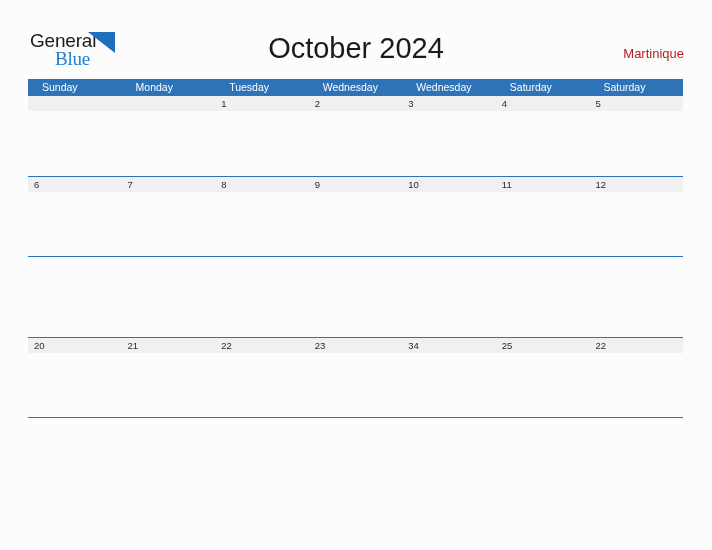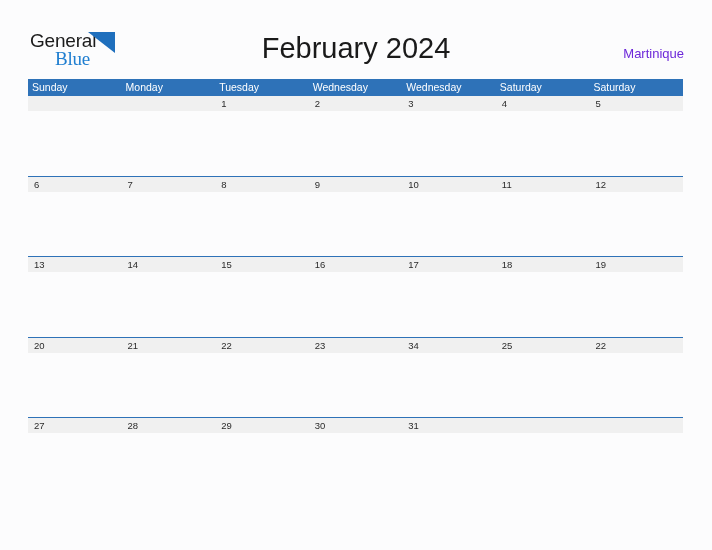--- a/index.html
+++ b/index.html
@@ -72,21 +72,21 @@
     font-weight: normal;
     margin: 0;
     font-family: "Liberation Sans", sans-serif;
   }
 
   .region-label {
     position: absolute;
     right: 28px;
     top: 46px;
     font-size: 13px;
-    color: #6d28d9;
+    color: #b91c1c;
     font-family: "Liberation Sans", sans-serif;
   }
 
   
   .calendar {
     position: absolute;
     left: 28px;
     top: 79px;
     width: 655px;
   }
@@ -97,21 +97,21 @@
     height: 16px;
     background: #2e72b8;
   }
   .weekday-cell {
     flex: 0 0 93.57px;
     width: 93.57px;
     height: 16px;
     color: #ffffff;
     font-size: 10.5px;
     line-height: 16px;
-    padding-left: 4px;
+    padding-left: 14px;
     white-space: nowrap;
     overflow: hidden;
     font-family: "Liberation Sans", sans-serif;
   }
 
   .week-row {
     width: 655px;
     height: 80.5px;
     position: relative;
     border-top: 1.4px solid #2e72b8;
@@ -151,21 +151,21 @@
   <div class="brand">
     <span class="brand-row1">General</span>
     <span class="brand-mark">
       <svg width="28" height="21" viewBox="0 0 28 21" xmlns="http://www.w3.org/2000/svg">
         <polygon points="0,0 0,21 27,21" fill="#1f6fbd" transform="rotate(180 13.5 10.5)"></polygon>
       </svg>
     </span>
     <span class="brand-row2">Blue</span>
   </div>
 
-  <h1 class="calendar-title">February 2024</h1>
+  <h1 class="calendar-title">October 2024</h1>
 
   <div class="region-label">Martinique</div>
 </div>
 
 <div class="calendar">
 
   <div class="weekday-header">
     <div class="weekday-cell">Sunday</div>
     <div class="weekday-cell">Monday</div>
     <div class="weekday-cell">Tuesday</div>
@@ -195,51 +195,33 @@
       <div class="day-cell">8</div>
       <div class="day-cell">9</div>
       <div class="day-cell">10</div>
       <div class="day-cell">11</div>
       <div class="day-cell">12</div>
     </div>
     <div class="day-body"></div>
   </div>
 
   <div class="week-row">
-    <div class="week-band">
-      <div class="day-cell">13</div>
-      <div class="day-cell">14</div>
-      <div class="day-cell">15</div>
-      <div class="day-cell">16</div>
-      <div class="day-cell">17</div>
-      <div class="day-cell">18</div>
-      <div class="day-cell">19</div>
-    </div>
     <div class="day-body"></div>
   </div>
 
   <div class="week-row">
     <div class="week-band">
       <div class="day-cell">20</div>
       <div class="day-cell">21</div>
       <div class="day-cell">22</div>
       <div class="day-cell">23</div>
       <div class="day-cell">34</div>
       <div class="day-cell">25</div>
       <div class="day-cell">22</div>
     </div>
     <div class="day-body"></div>
   </div>
 
   <div class="week-row">
-    <div class="week-band">
-      <div class="day-cell">27</div>
-      <div class="day-cell">28</div>
-      <div class="day-cell">29</div>
-      <div class="day-cell">30</div>
-      <div class="day-cell">31</div>
-      <div class="day-cell"></div>
-      <div class="day-cell"></div>
-    </div>
     <div class="day-body"></div>
   </div>
 
 </div>
 
 </body></html>

